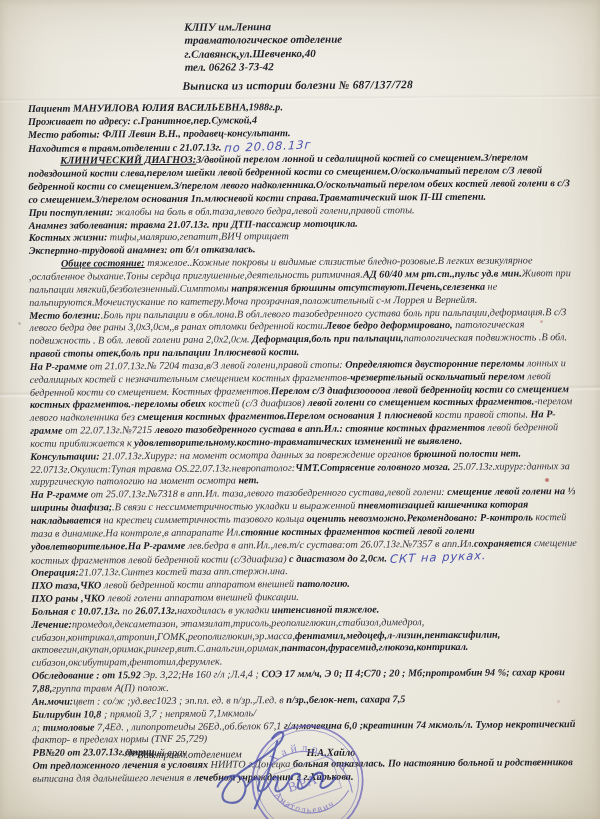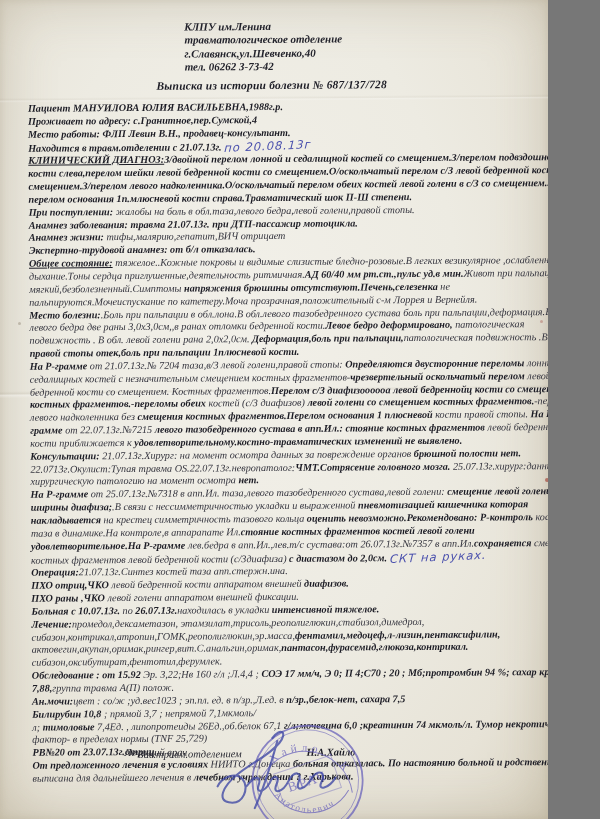--- a/index.html
+++ b/index.html
@@ -1,38 +1,38 @@
 <!DOCTYPE html>
 <html><head>
 <meta charset="utf-8">
 <style>
   html,body{margin:0;padding:0;background:#777;}
   .page{
-    position:relative;width:548px;height:819px;overflow:hidden;
+    position:relative;width:600px;height:819px;overflow:hidden;
     background:radial-gradient(ellipse at 45% 40%, #f2f0e9 0%, #edebe2 50%, #e7e3d7 80%, #dcd6c5 100%);
     box-shadow:inset 0 0 55px rgba(135,120,90,.30), inset 0 0 8px rgba(135,120,90,.18);
     font-family:"Liberation Serif", serif;
   }
   .tilt{position:absolute;inset:0;transform:rotate(-0.4deg);}
   .clinic-header{
     position:absolute;left:187px;top:20px;
     font-style:italic;font-weight:bold;font-size:11px;line-height:13.4px;color:#23232c;
   }
   .doc-title{
     position:absolute;left:0;right:0;top:79px;text-align:center;
     font-style:italic;font-weight:bold;font-size:11.5px;color:#1d1d26;letter-spacing:.2px;
   }
   .doc-body{
     position:absolute;left:30px;top:101px;width:549px;
     font-style:italic;font-size:10.2px;line-height:12.85px;color:#2d2d36;
   }
   .para{margin:0;padding:0;}
   .seg-r{color:#34343e;}
   .seg-b{font-weight:bold;color:#1c1c25;}
-  .seg-bu{font-weight:bold;text-decoration:underline;color:#1c1c25;}
+  .seg-bu{font-weight:bold;text-decoration:underline;color:#1c1c25;margin-left:32px;}
   .seg-hw{
     color:#3a41a8;font-family:"DejaVu Sans",sans-serif;font-size:11.5px;
     font-style:italic;letter-spacing:1px;white-space:nowrap;
     display:inline-block;transform:rotate(-2deg) skewX(-6deg);opacity:.9;
   }
   .sig-attending{position:absolute;left:122px;top:746px;font-style:italic;font-size:10.5px;color:#2b2b34;}
   .sig-head{position:absolute;left:136px;top:748px;font-style:italic;font-size:10.5px;color:#2b2b34;}
   .sig-name{position:absolute;left:280px;top:747px;font-style:italic;font-weight:bold;font-size:10.5px;color:#1c1c25;margin-left:24px;}
   .stamp{position:absolute;left:246px;top:722px;width:118px;height:118px;opacity:.78;}
   .autograph{position:absolute;left:206px;top:726px;width:142px;height:92px;opacity:.88;}
@@ -75,33 +75,33 @@
     <div class="doc-title">Выписка из истории болезни № 687/137/728</div>
 
     <div class="doc-body" id="doc-body">
         <p class="para"><span class="seg-b">Пациент МАНУИЛОВА ЮЛИЯ ВАСИЛЬЕВНА,1988г.р.</span></p>
         <p class="para"><span class="seg-b">Проживает по адресу: с.Гранитное,пер.Сумской,4</span></p>
         <p class="para"><span class="seg-b">Место работы: ФЛП Левин В.Н., продавец-консультант.</span></p>
         <p class="para"><span class="seg-b">Находится в травм.отделении  с 21.07.13г.   </span><span class="seg-hw">по 20.08.13г</span></p>
         <p class="para"><span class="seg-bu">КЛИНИЧЕСКИЙ ДИАГНОЗ:</span><span class="seg-b">З/двойной перелом лонной и седалищной костей со смещением.З/перелом подвздошной кости слева,перелом шейки левой бедренной кости со смещением.О/оскольчатый перелом с/З левой бедренной  кости со смещением.З/перелом левого надколенника.О/оскольчатый перелом  обеих костей левой голени  в с/З со смещением.З/перелом основания 1п.млюсневой кости  справа.Травматический шок П-Ш степени.</span></p>
         <p class="para"><span class="seg-b"> При поступлении: </span><span class="seg-r">жалобы  на  боль в обл.таза,левого бедра,левой голени,правой стопы.</span></p>
         <p class="para"><span class="seg-b">Анамнез заболевания:  травма  21.07.13г. при ДТП-пассажир мотоцикла.</span></p>
-        <p class="para"><span class="seg-b">Анамнез жизни: </span><span class="seg-r">тифы,малярию,гепатит,ВИЧ отрицает</span></p>
+        <p class="para"><span class="seg-b">Костных жизни: </span><span class="seg-r">тифы,малярию,гепатит,ВИЧ отрицает</span></p>
         <p class="para"><span class="seg-b">Экспертно-трудовой анамнез: от б/л отказалась.</span></p>
         <p class="para"><span class="seg-bu">Общее состояние:</span><span class="seg-r"> тяжелое..Кожные покровы и видимые слизистые бледно-розовые.В легких везикулярное ,ослабленное дыхание.Тоны сердца приглушенные,деятельность ритмичная.</span><span class="seg-b">АД  60/40 мм рт.ст.,пульс   уд.в мин.</span><span class="seg-r">Живот при пальпации мягкий,безболезненный.Симптомы  </span><span class="seg-b">напряжения брюшины отсутствуют.Печень,селезенка </span><span class="seg-r">не пальпируются.Мочеиспускание по катетеру.Моча прозрачная,положительный с-м Лоррея и Вернейля.</span></p>
         <p class="para"><span class="seg-b">Место  болезни:</span><span class="seg-r">.Боль при пальпации в обл.лона.В обл.левого тазобедренного сустава боль при пальпации,деформация.В с/3 левого бедра две  раны 3,0х3,0см,,в ранах отломки бедренной кости.</span><span class="seg-b">Левое бедро деформировано,</span><span class="seg-r">  патологическая подвижность . В обл. левой голени рана 2,0х2,0см. </span><span class="seg-b">Деформация,боль при пальпации,</span><span class="seg-r">патологическая подвижность .В обл. </span><span class="seg-b">правой стопы отек,боль при  пальпации 1плюсневой кости.</span></p>
         <p class="para"><span class="seg-b">На Р-грамме  </span><span class="seg-r">от   21.07.13г.№ 7204 таза,в/3 левой голени,правой стопы: </span><span class="seg-b">Определяются двусторонние переломы </span><span class="seg-r">лонных и седалищных костей с незначительным смещением костных фрагментов-</span><span class="seg-b">чрезвертельный оскольчатый перелом </span><span class="seg-r">левой бедренной кости со смещением. Костных фрагментов.</span><span class="seg-b">Перелом с/3 диафизоооооа левой бедреннойц кости со смещением костных фрагментов.-переломы обеих </span><span class="seg-r">костей  (с/3 диафизов) </span><span class="seg-b">левой голени со смещением костных фрагментов.</span><span class="seg-r">-перелом левого надколенника без </span><span class="seg-b">смещения костных фрагментов.Перелом основания 1 плюсневой </span><span class="seg-r">кости правой стопы. </span><span class="seg-b">На Р-грамме </span><span class="seg-r">от 22.07.13г.№7215 </span><span class="seg-b">левого тазобедренного сустава в апп.Ил.: стояние костных фрагментов </span><span class="seg-r">левой бедренной кости приближается к </span><span class="seg-b">удовлетворительному.костно-травматических изменений не выявлено.</span></p>
         <p class="para"><span class="seg-b">Консультации: </span><span class="seg-r">21.07.13г.Хирург: на момент осмотра данных за повреждение органов  </span><span class="seg-b">брюшной полости нет.</span><span class="seg-r"> 22.0713г.Окулист:Тупая травма OS.22.07.13г.невропатолог:</span><span class="seg-b">ЧМТ.Сотрясение головного мозга.</span><span class="seg-r"> 25.07.13г.хирург:данных за хирургическую патологию на момент осмотра </span><span class="seg-b">нет.</span></p>
         <p class="para"><span class="seg-b">На Р-грамме </span><span class="seg-r">от 25.07.13г.№7318 в апп.Ил. таза,левого тазобедренного сустава,левой голени: </span><span class="seg-b">смещение левой  голени  на ⅓ ширины диафиза;</span><span class="seg-r">.В связи с нессимметричностью укладки и выраженной </span><span class="seg-b">пневмотизацией кишечника которая накладывается </span><span class="seg-r">на крестец симметричность тазового кольца </span><span class="seg-b">оценить невозможно.Рекомендовано: Р-контроль </span><span class="seg-r">костей таза в динамике.На контроле,в  аппарапате Ил.</span><span class="seg-b">стояние костных фрагментов костей левой голени удовлетворительное.</span><span class="seg-b">На Р-грамме  </span><span class="seg-r">лев.бедра в апп.Ил.,лев.т/с сустава:от 26.07.13г.№7357 в апп.Ил.</span><span class="seg-b">сохраняется </span><span class="seg-r">смещение костных фрагментов левой бедренной кости (с/3диафиза) </span><span class="seg-b">с диастазом до 2,0см.  </span><span class="seg-hw">СКТ на руках.</span></p>
         <p class="para"><span class="seg-b">Операция:</span><span class="seg-r">21.07.13г.Синтез костей таза апп.стержн.ина.</span></p>
-        <p class="para"><span class="seg-b">ПХО отриц,ЧКО </span><span class="seg-r">левой бедренной кости аппаратом внешней </span><span class="seg-b">диафизов.</span></p>
+        <p class="para"><span class="seg-b">ПХО таза,ЧКО </span><span class="seg-r">левой бедренной кости аппаратом внешней </span><span class="seg-b">патологию.</span></p>
         <p class="para"><span class="seg-b">ПХО раны ,ЧКО </span><span class="seg-r">левой голени аппаратом внешней фиксации.</span></p>
         <p class="para"><span class="seg-b">Больная с 10.07.13г.</span><span class="seg-r"> по </span><span class="seg-b">26.07.13г.</span><span class="seg-r">находилась в укладки </span><span class="seg-b">интенсивной тяжелое.</span></p>
         <p class="para"><span class="seg-b">Лечение:</span><span class="seg-r">промедол,дексаметазон, этамзилат,трисоль,реополиглюкин,стабизол,димедрол, сибазон,контрикал,атропин,ГОМК,реополиглюкин,эр.масса,</span><span class="seg-b">фентамил,медоцеф,л-лизин,пентаксифилин, </span><span class="seg-r">актовегин,акупан,оримак,рингер,вит.С.анальгин,оримак,</span><span class="seg-b">пантасон,фурасемид,глюкоза,контрикал.</span><span class="seg-r"> сибазон,оксибутират,фентотил,ферумлек.</span></p>
-        <p class="para"><span class="seg-b">Обследование : от 15.92 </span><span class="seg-r">Эр. 3,22;Нв 160 г/л ;Л.4,4 ; </span><span class="seg-b">СОЭ 17 мм/ч, Э 0; П 4;С70  ; 20  ; Мб;протромбин  94 %; сахар крови 7,88,</span><span class="seg-r">группа травма  А(П) полож.</span></p>
+        <p class="para"><span class="seg-b">Обследование : от 15.92 </span><span class="seg-r">Эр. 3,22;Нв 160 г/л ;Л.4,4 ; </span><span class="seg-b">СОЭ 17 мм/ч, Э 0; П 4;С70  ; 20  ; Мб;протромбин  94 %; сахар крови 7,88,</span><span class="seg-r">группа травм  А(П) полож.</span></p>
         <p class="para"><span class="seg-b">Ан.мочи:</span><span class="seg-r">цвет : со/ж ;уд.вес1023  ; эп.пл. ед. в  п/зр.,Л.ед. в </span><span class="seg-b">п/зр.,белок-нет, сахара 7,5</span></p>
         <p class="para"><span class="seg-b">Билирубин 10,8</span><span class="seg-r"> ; прямой 3,7 ; непрямой 7,1мкмоль/</span></p>
         <p class="para"><span class="seg-r">л; </span><span class="seg-b">тимоловые </span><span class="seg-r">7,4Ед. , липопротеиды 26Ед.,об.белок  67,1 </span><span class="seg-b">г/л;мочевина  6,0 ;креатинин 74 мкмоль/л. Тумор некротический </span><span class="seg-r">фактор- в пределах нормы (TNF 25,729)</span></p>
         <p class="para"><span class="seg-b">РВ№20 от 23.07.13г.отриц.</span></p>
         <p class="para"><span class="seg-b">От предложенного лечения в условиях </span><span class="seg-r">НИИТО г.Донецка </span><span class="seg-b">больная отказалась. По настоянию больной и родственников </span><span class="seg-r">выписана для дальнейшего лечения в </span><span class="seg-b">лечебном учреждении ? г.Харькова.</span></p>
       </div>
 
     <div class="sig-attending">Лечащий врач</div>
     <div class="sig-head">Зав.травм.отделением</div>
     <div class="sig-name">Н.А.Хайло</div>

